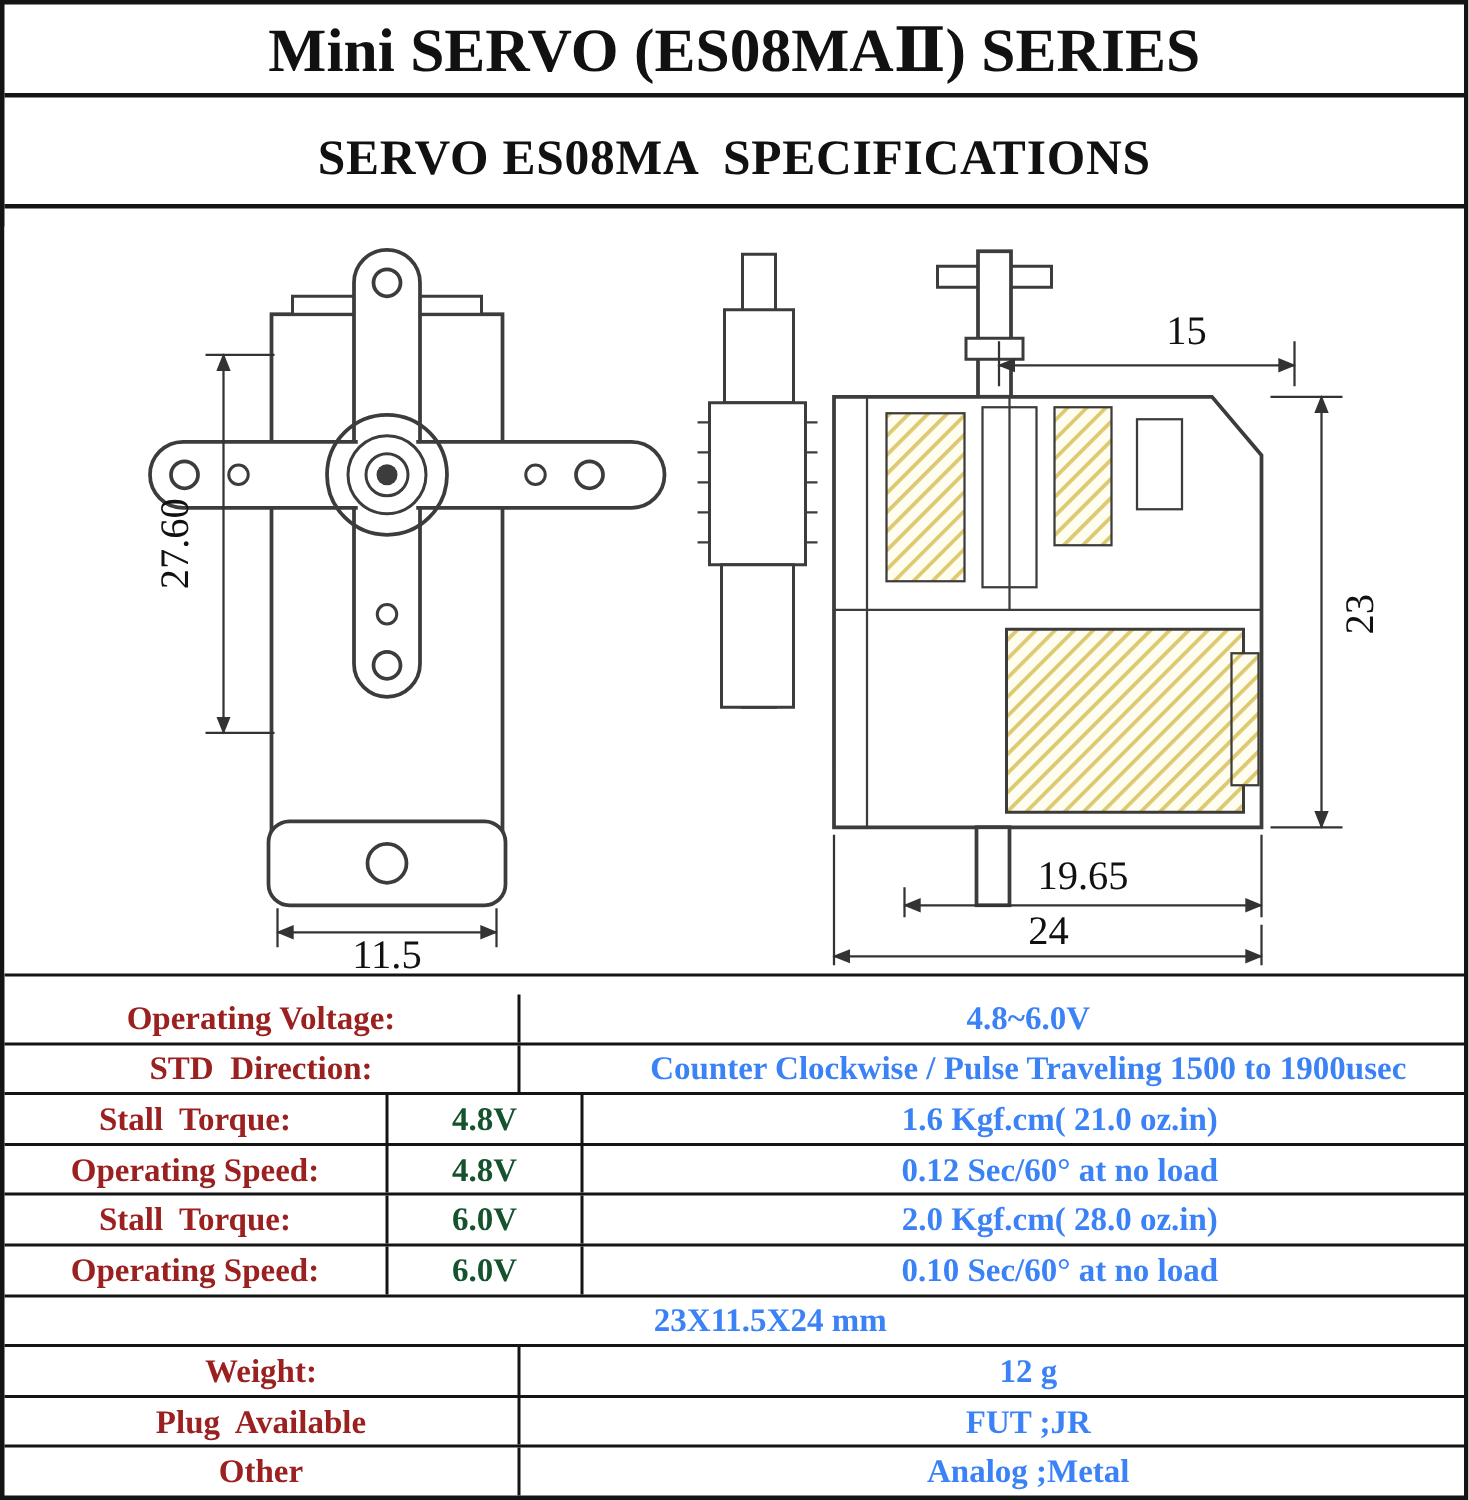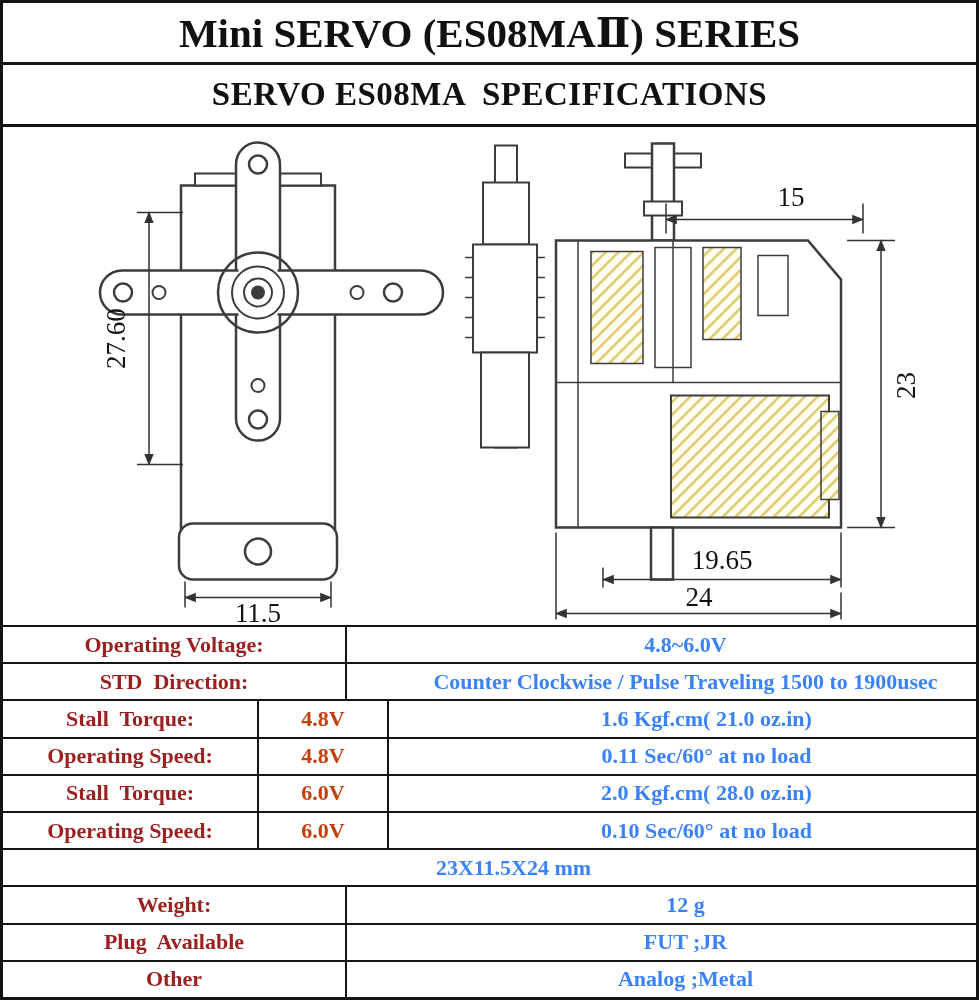--- a/index.html
+++ b/index.html
@@ -1,21 +1,21 @@
 <!DOCTYPE html>
 <html><head>
 <meta charset="utf-8">
 <style>
   * { margin:0; padding:0; box-sizing:border-box; }
   html,body { background:#ffffff; }
   .page {
     width:979px; height:1000px; background:#fff;
     border:3px solid #141414;
     display:flex; flex-direction:column;
-    font-family:"Liberation Serif","DejaVu Serif",serif; color:#111;
+    font-family:"Liberation Serif","DejaVu Serif",serif; color:#111;gap:12px;
   }
   .title1 {
     height:62px; border-bottom:3px solid #141414;
     display:flex; align-items:center; justify-content:center;
     font-size:41px; font-weight:bold; white-space:pre;
   }
   .title2 {
     height:62px; border-bottom:3px solid #141414;
     display:flex; align-items:center; justify-content:center;
     font-size:33px; font-weight:bold; white-space:pre; letter-spacing:.5px;
@@ -24,21 +24,21 @@
   .drawings svg { display:block; width:100%; height:100%; }
   .spec-table { flex:1; display:flex; flex-direction:column; }
   .trow { flex:1; display:flex; border-top:2px solid #141414; }
   .trow:first-child { border-top:none; }
   .cell {
     display:flex; align-items:center; justify-content:center;
     font-weight:bold; font-size:22px; white-space:pre; overflow:hidden;
   }
   .cell.label { width:344px; border-right:2px solid #141414; color:#9b2020; }
   .trow.three .cell.label { width:256px; }
-  .cell.cond { width:130px; border-right:2px solid #141414; color:#c2410c; }
+  .cell.cond { width:130px; border-right:2px solid #141414; color:#14532d; }
   .cell.value { flex:1; color:#3b82f6;padding-left:48px; }
 </style>
 </head>
 <body>
 
 <div class="page">
 
   <div class="title1">Mini SERVO (ES08MAⅡ) SERIES</div>
   <div class="title2">SERVO ES08MA  SPECIFICATIONS</div>
 
@@ -159,21 +159,21 @@
 
     <div class="trow three">
       <div class="cell label">Stall  Torque:</div>
       <div class="cell cond">4.8V</div>
       <div class="cell value">1.6 Kgf.cm( 21.0 oz.in)</div>
     </div>
 
     <div class="trow three">
       <div class="cell label">Operating Speed:</div>
       <div class="cell cond">4.8V</div>
-      <div class="cell value">0.11 Sec/60° at no load</div>
+      <div class="cell value">0.12 Sec/60° at no load</div>
     </div>
 
     <div class="trow three">
       <div class="cell label">Stall  Torque:</div>
       <div class="cell cond">6.0V</div>
       <div class="cell value">2.0 Kgf.cm( 28.0 oz.in)</div>
     </div>
 
     <div class="trow three">
       <div class="cell label">Operating Speed:</div>

